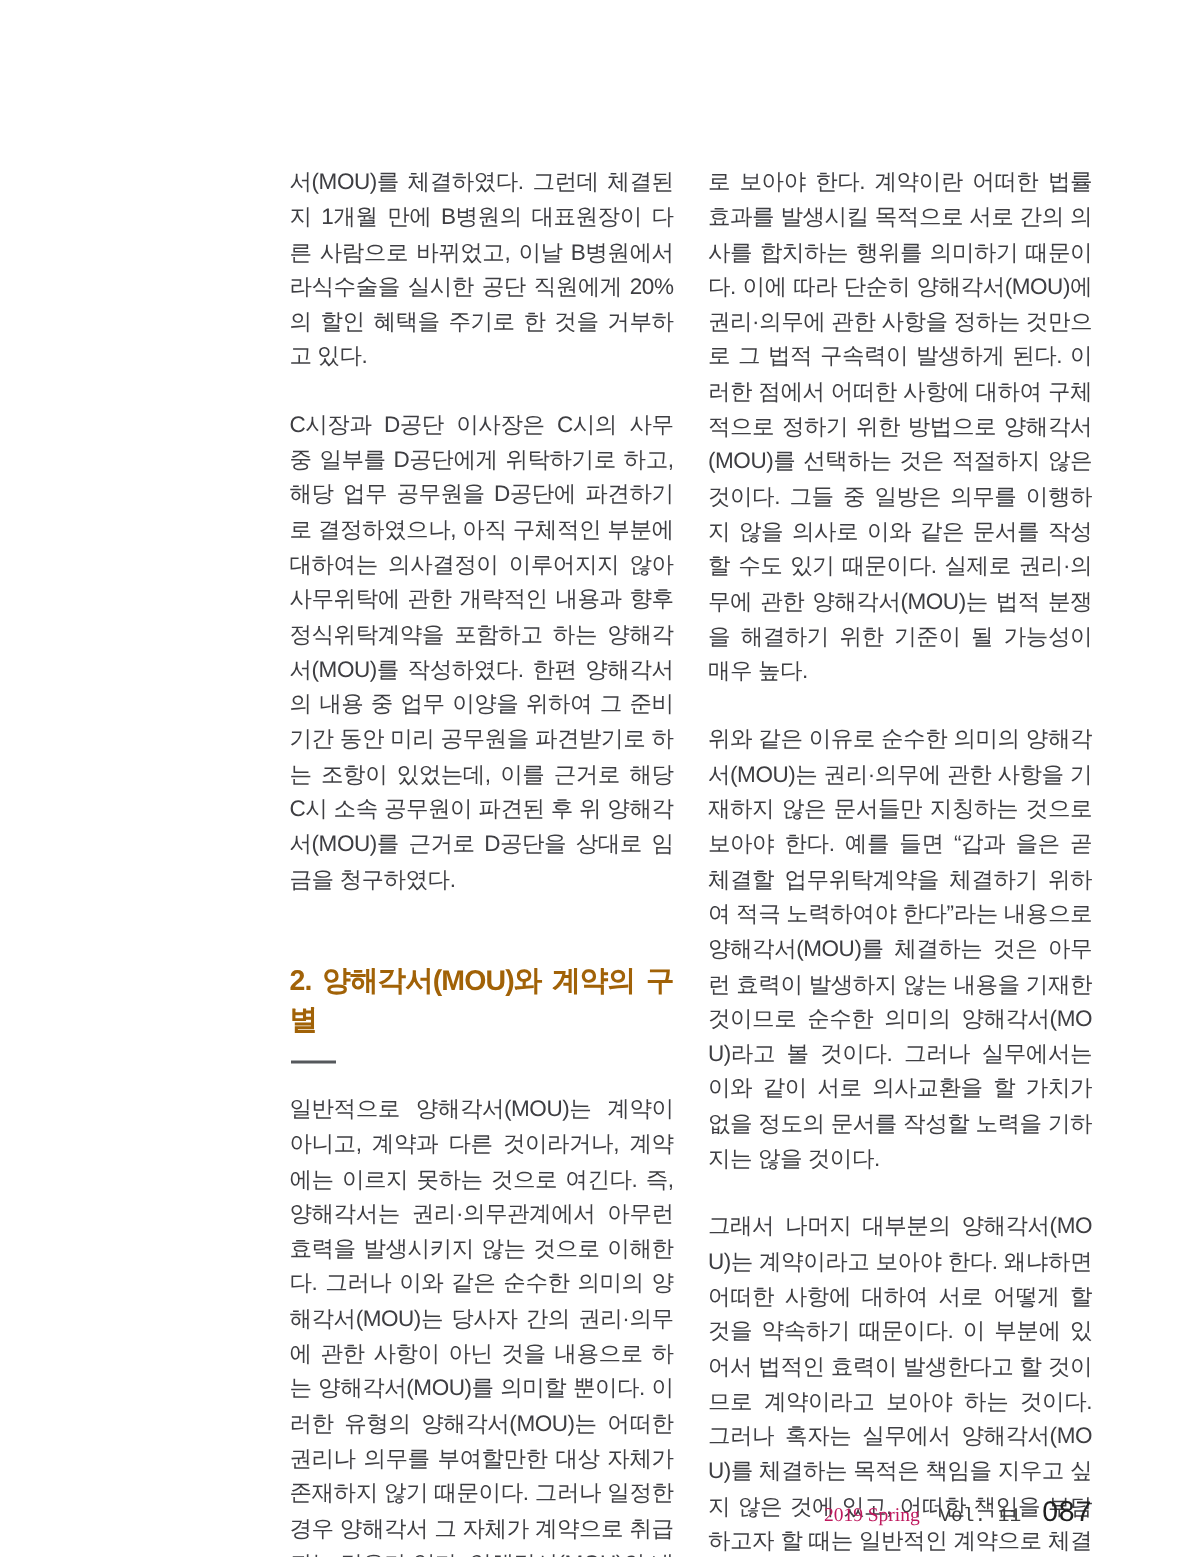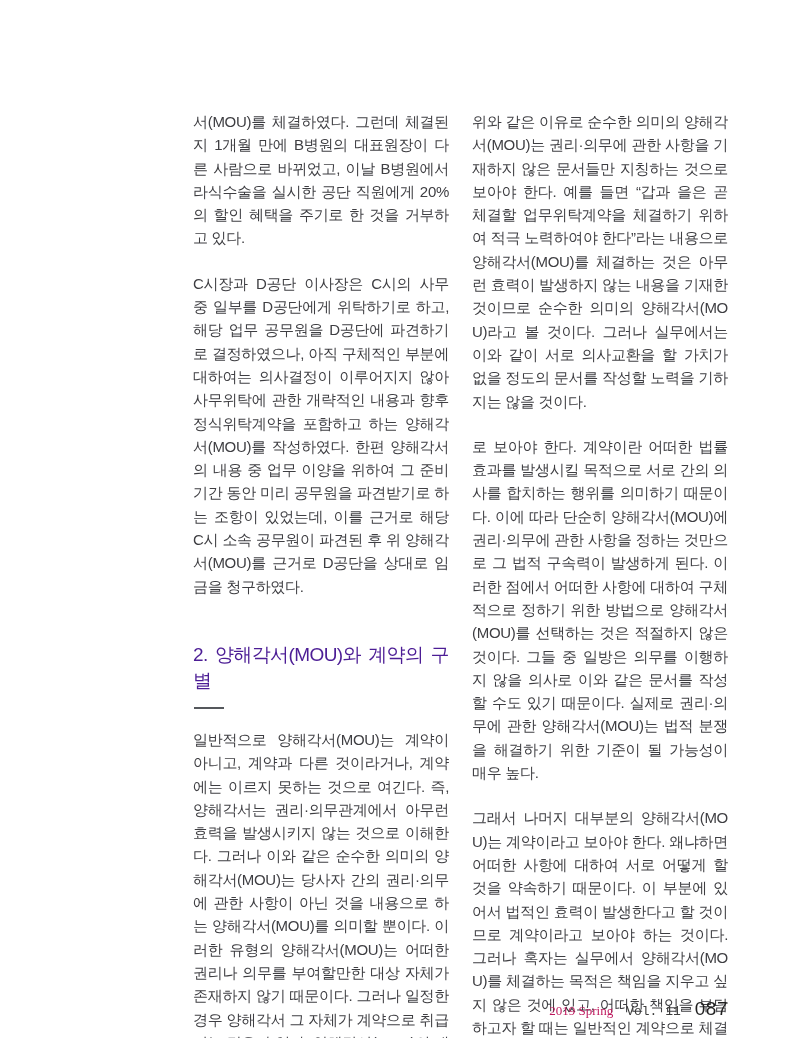--- a/index.html
+++ b/index.html
@@ -36,22 +36,22 @@
   .col p {
     margin: 0 0 22px 0;
   }
   .case-label {
     color: #41a3da;
     font-weight: bold;
     margin: 0;
   }
   .section-heading {
     font-size: 19px;
-    font-weight: normal;
-    color: #4c1d95;
+    font-weight: bold;
+    color: #a16207;
     letter-spacing: -0.6px;
     margin: 44px 0 0 0;
     line-height: 26px;
   }
   .section-dash {
     width: 30px;
     height: 2px;
     background: #55585c;
     margin: 13px 0 19px 1px;
   }
@@ -98,23 +98,23 @@
 
 
       <h2 class="section-heading">2. 양해각서(MOU)와 계약의 구별</h2>
 
       <div class="section-dash"></div>
 
       <p>일반적으로 양해각서(MOU)는 계약이 아니고, 계약과 다른 것이라거나, 계약에는 이르지 못하는 것으로 여긴다. 즉, 양해각서는 권리·의무관계에서 아무런 효력을 발생시키지 않는 것으로 이해한다. 그러나 이와 같은 순수한 의미의 양해각서(MOU)는 당사자 간의 권리·의무에 관한 사항이 아닌 것을 내용으로 하는 양해각서(MOU)를 의미할 뿐이다. 이러한 유형의 양해각서(MOU)는 어떠한 권리나 의무를 부여할만한 대상 자체가 존재하지 않기 때문이다. 그러나 일정한 경우 양해각서 그 자체가 계약으로 취급되는 경우가 있다. 양해각서(MOU)의 내용에 권리·의무에 관한 사항을 포함하고, 서로 간의 합의가 있으면, 그것은 더 이상 순수한 의미의 양해각서(MOU)가 아니고 계약으</p>
     </div>
 
     <div class="col">
+      <p>로 보아야 한다. 계약이란 어떠한 법률효과를 발생시킬 목적으로 서로 간의 의사를 합치하는 행위를 의미하기 때문이다. 이에 따라 단순히 양해각서(MOU)에 권리·의무에 관한 사항을 정하는 것만으로 그 법적 구속력이 발생하게 된다. 이러한 점에서 어떠한 사항에 대하여 구체적으로 정하기 위한 방법으로 양해각서(MOU)를 선택하는 것은 적절하지 않은 것이다. 그들 중 일방은 의무를 이행하지 않을 의사로 이와 같은 문서를 작성할 수도 있기 때문이다. 실제로 권리·의무에 관한 양해각서(MOU)는 법적 분쟁을 해결하기 위한 기준이 될 가능성이 매우 높다.</p>
+
       <p>위와 같은 이유로 순수한 의미의 양해각서(MOU)는 권리·의무에 관한 사항을 기재하지 않은 문서들만 지칭하는 것으로 보아야 한다. 예를 들면 “갑과 을은 곧 체결할 업무위탁계약을 체결하기 위하여 적극 노력하여야 한다”라는 내용으로 양해각서(MOU)를 체결하는 것은 아무런 효력이 발생하지 않는 내용을 기재한 것이므로 순수한 의미의 양해각서(MOU)라고 볼 것이다. 그러나 실무에서는 이와 같이 서로 의사교환을 할 가치가 없을 정도의 문서를 작성할 노력을 기하지는 않을 것이다.</p>
-
-      <p>로 보아야 한다. 계약이란 어떠한 법률효과를 발생시킬 목적으로 서로 간의 의사를 합치하는 행위를 의미하기 때문이다. 이에 따라 단순히 양해각서(MOU)에 권리·의무에 관한 사항을 정하는 것만으로 그 법적 구속력이 발생하게 된다. 이러한 점에서 어떠한 사항에 대하여 구체적으로 정하기 위한 방법으로 양해각서(MOU)를 선택하는 것은 적절하지 않은 것이다. 그들 중 일방은 의무를 이행하지 않을 의사로 이와 같은 문서를 작성할 수도 있기 때문이다. 실제로 권리·의무에 관한 양해각서(MOU)는 법적 분쟁을 해결하기 위한 기준이 될 가능성이 매우 높다.</p>
 
       <p>그래서 나머지 대부분의 양해각서(MOU)는 계약이라고 보아야 한다. 왜냐하면 어떠한 사항에 대하여 서로 어떻게 할 것을 약속하기 때문이다. 이 부분에 있어서 법적인 효력이 발생한다고 할 것이므로 계약이라고 보아야 하는 것이다. 그러나 혹자는 실무에서 양해각서(MOU)를 체결하는 목적은 책임을 지우고 싶지 않은 것에 있고, 어떠한 책임을 부담하고자 할 때는 일반적인 계약으로 체결하여야 할 것이므로 양해각서(MOU)는 무용한 것이 아니냐고 반문할 수 있다. 그러나 개인이나 회사 등이 어떠한 사업이나 행위를 하기에 앞서 아직 완결된 의사결정에 이르지 않았다면, 무턱대고 계약을 체결하는 것은 부담이 된다. 이와 같은 상황에서 양해각서(MOU)로 다소 느슨한 약속을 하는 것은 다음 행보를 위한 서로 간의 신뢰를 확보하기에 좋은 대안이 된다. 이와 같은 점에서 여전히 실무에서 양해각서(MOU)를 애용하게 되는 것이다.</p>
     </div>
 
   </div>
 
   <div class="footer">
     <span class="issue">2019 Spring</span>
     <span class="vol">Vol. 11</span>
     <span class="pagenum">087</span>

